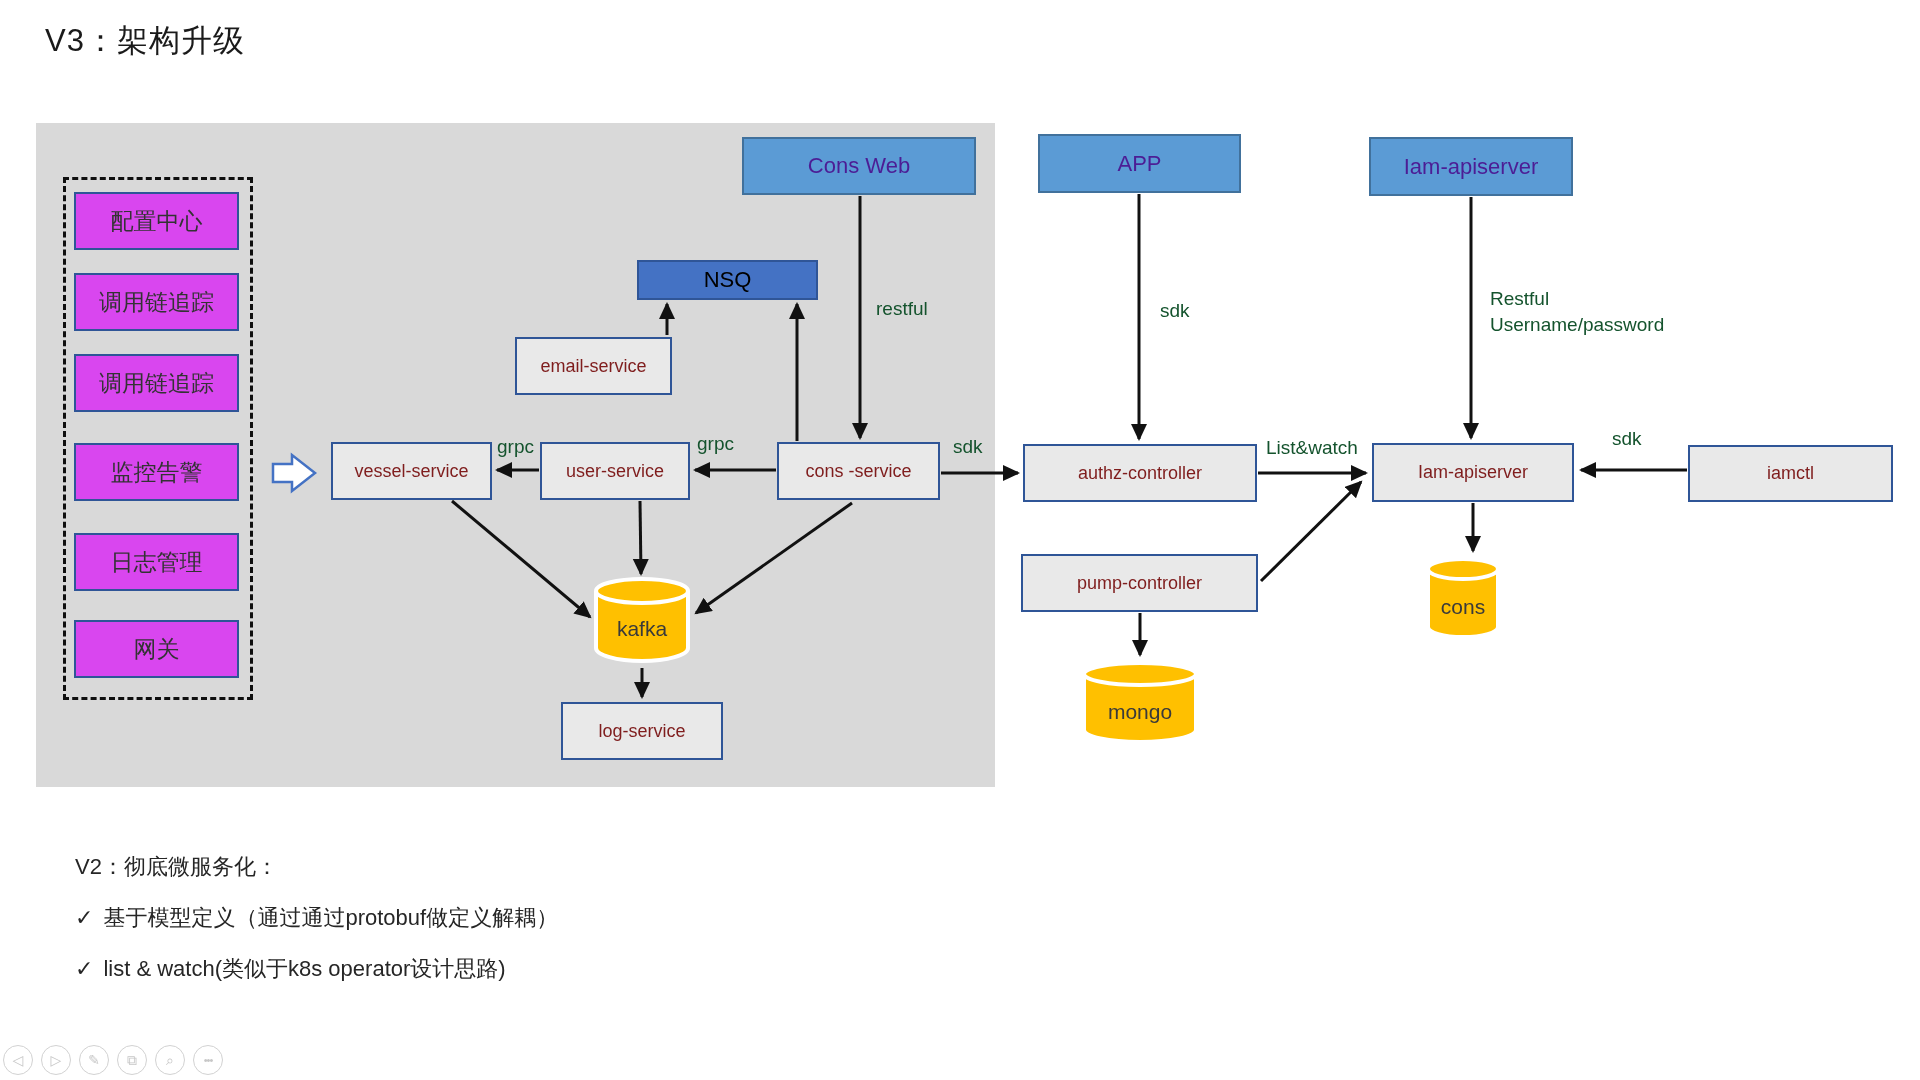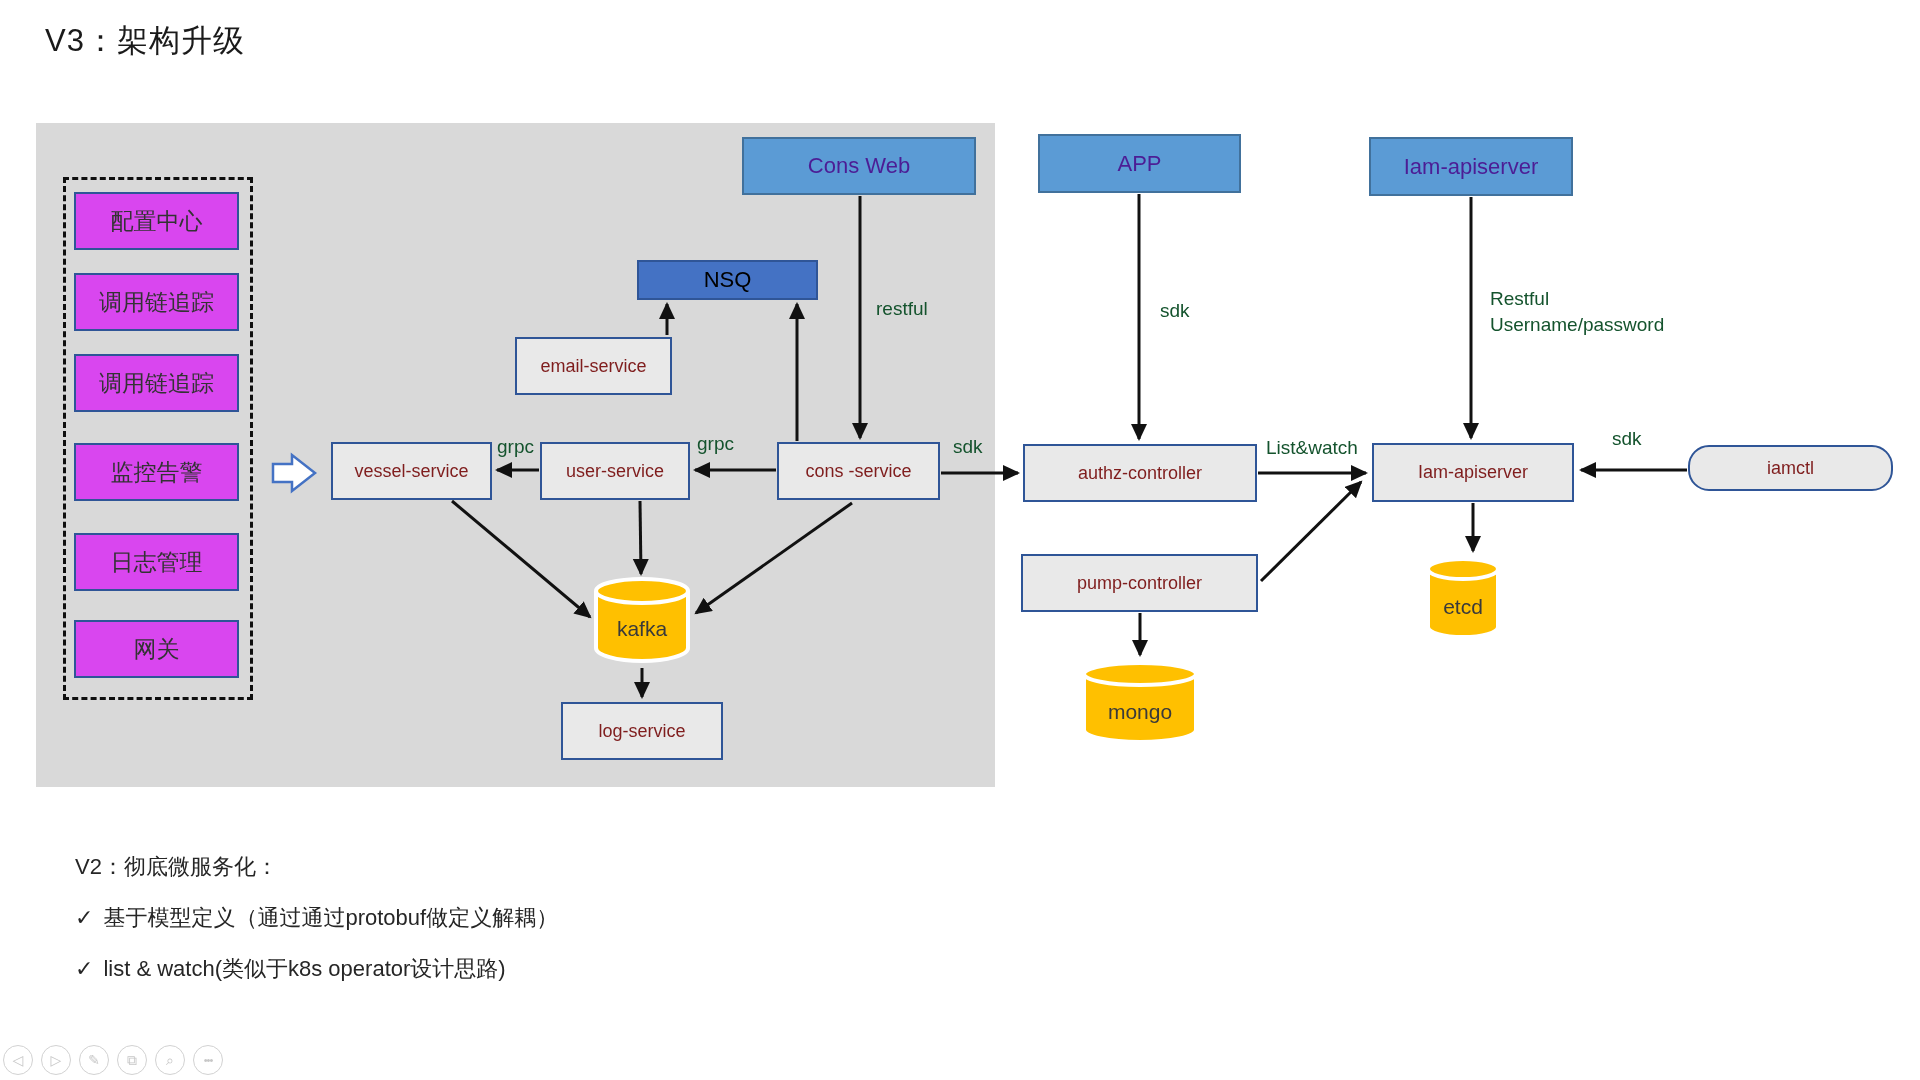--- a/index.html
+++ b/index.html
@@ -94,21 +94,21 @@
   <div class="nsq" style="left:637px; top:260px; width:181px; height:40px;">NSQ</div>
 
   <div class="node" style="left:515px; top:337px; width:157px; height:58px;">email-service</div>
   <div class="node" style="left:331px; top:442px; width:161px; height:58px;">vessel-service</div>
   <div class="node" style="left:540px; top:442px; width:150px; height:58px;">user-service</div>
   <div class="node" style="left:777px; top:442px; width:163px; height:58px;">cons -service</div>
   <div class="node" style="left:561px; top:702px; width:162px; height:58px;">log-service</div>
   <div class="node" style="left:1023px; top:444px; width:234px; height:58px;">authz-controller</div>
   <div class="node" style="left:1021px; top:554px; width:237px; height:58px;">pump-controller</div>
   <div class="node" style="left:1372px; top:443px; width:202px; height:59px;">Iam-apiserver</div>
-  <div class="node" style="left:1688px; top:445px; width:205px; height:46px;border-radius:21px;">iamctl</div>
+  <div class="node" style="left:1688px; top:445px; width:205px; height:57px;">iamctl</div>
 
   <div class="cyl" style="left:592px; top:576px; width:100px; height:90px;">
     <svg width="100" height="90" viewBox="0 0 100 90">
       <path d="M4,15 v57 a46,13 0 0 0 92,0 v-57" fill="#FFC000" stroke="#ffffff" stroke-width="4"></path>
       <ellipse cx="50" cy="15" rx="46" ry="12" fill="#FFC000" stroke="#ffffff" stroke-width="4"></ellipse>
     </svg>
     <span class="cyl-label">kafka</span>
   </div>
 
   <div class="cyl" style="left:1080px; top:660px; width:120px; height:88px;">
@@ -117,21 +117,21 @@
       <ellipse cx="60" cy="14" rx="56" ry="11" fill="#FFC000" stroke="#ffffff" stroke-width="4"></ellipse>
     </svg>
     <span class="cyl-label">mongo</span>
   </div>
 
   <div class="cyl" style="left:1424px; top:556px; width:78px; height:86px;">
     <svg width="78" height="86" viewBox="0 0 78 86">
       <path d="M4,13 v58 a35,10 0 0 0 70,0 v-58" fill="#FFC000" stroke="#ffffff" stroke-width="4"></path>
       <ellipse cx="39" cy="13" rx="35" ry="10" fill="#FFC000" stroke="#ffffff" stroke-width="4"></ellipse>
     </svg>
-    <span class="cyl-label">etcd</span>
+    <span class="cyl-label">cons</span>
   </div>
 
   <div class="edge-label" style="left:497px; top:436px;">grpc</div>
   <div class="edge-label" style="left:697px; top:433px;">grpc</div>
   <div class="edge-label" style="left:876px; top:298px;">restful</div>
   <div class="edge-label" style="left:953px; top:436px;">sdk</div>
   <div class="edge-label" style="left:1160px; top:300px;">sdk</div>
   <div class="edge-label" style="left:1266px; top:437px;">List&amp;watch</div>
   <div class="edge-label" style="left:1490px; top:288px;">
     <div>Restful</div>

